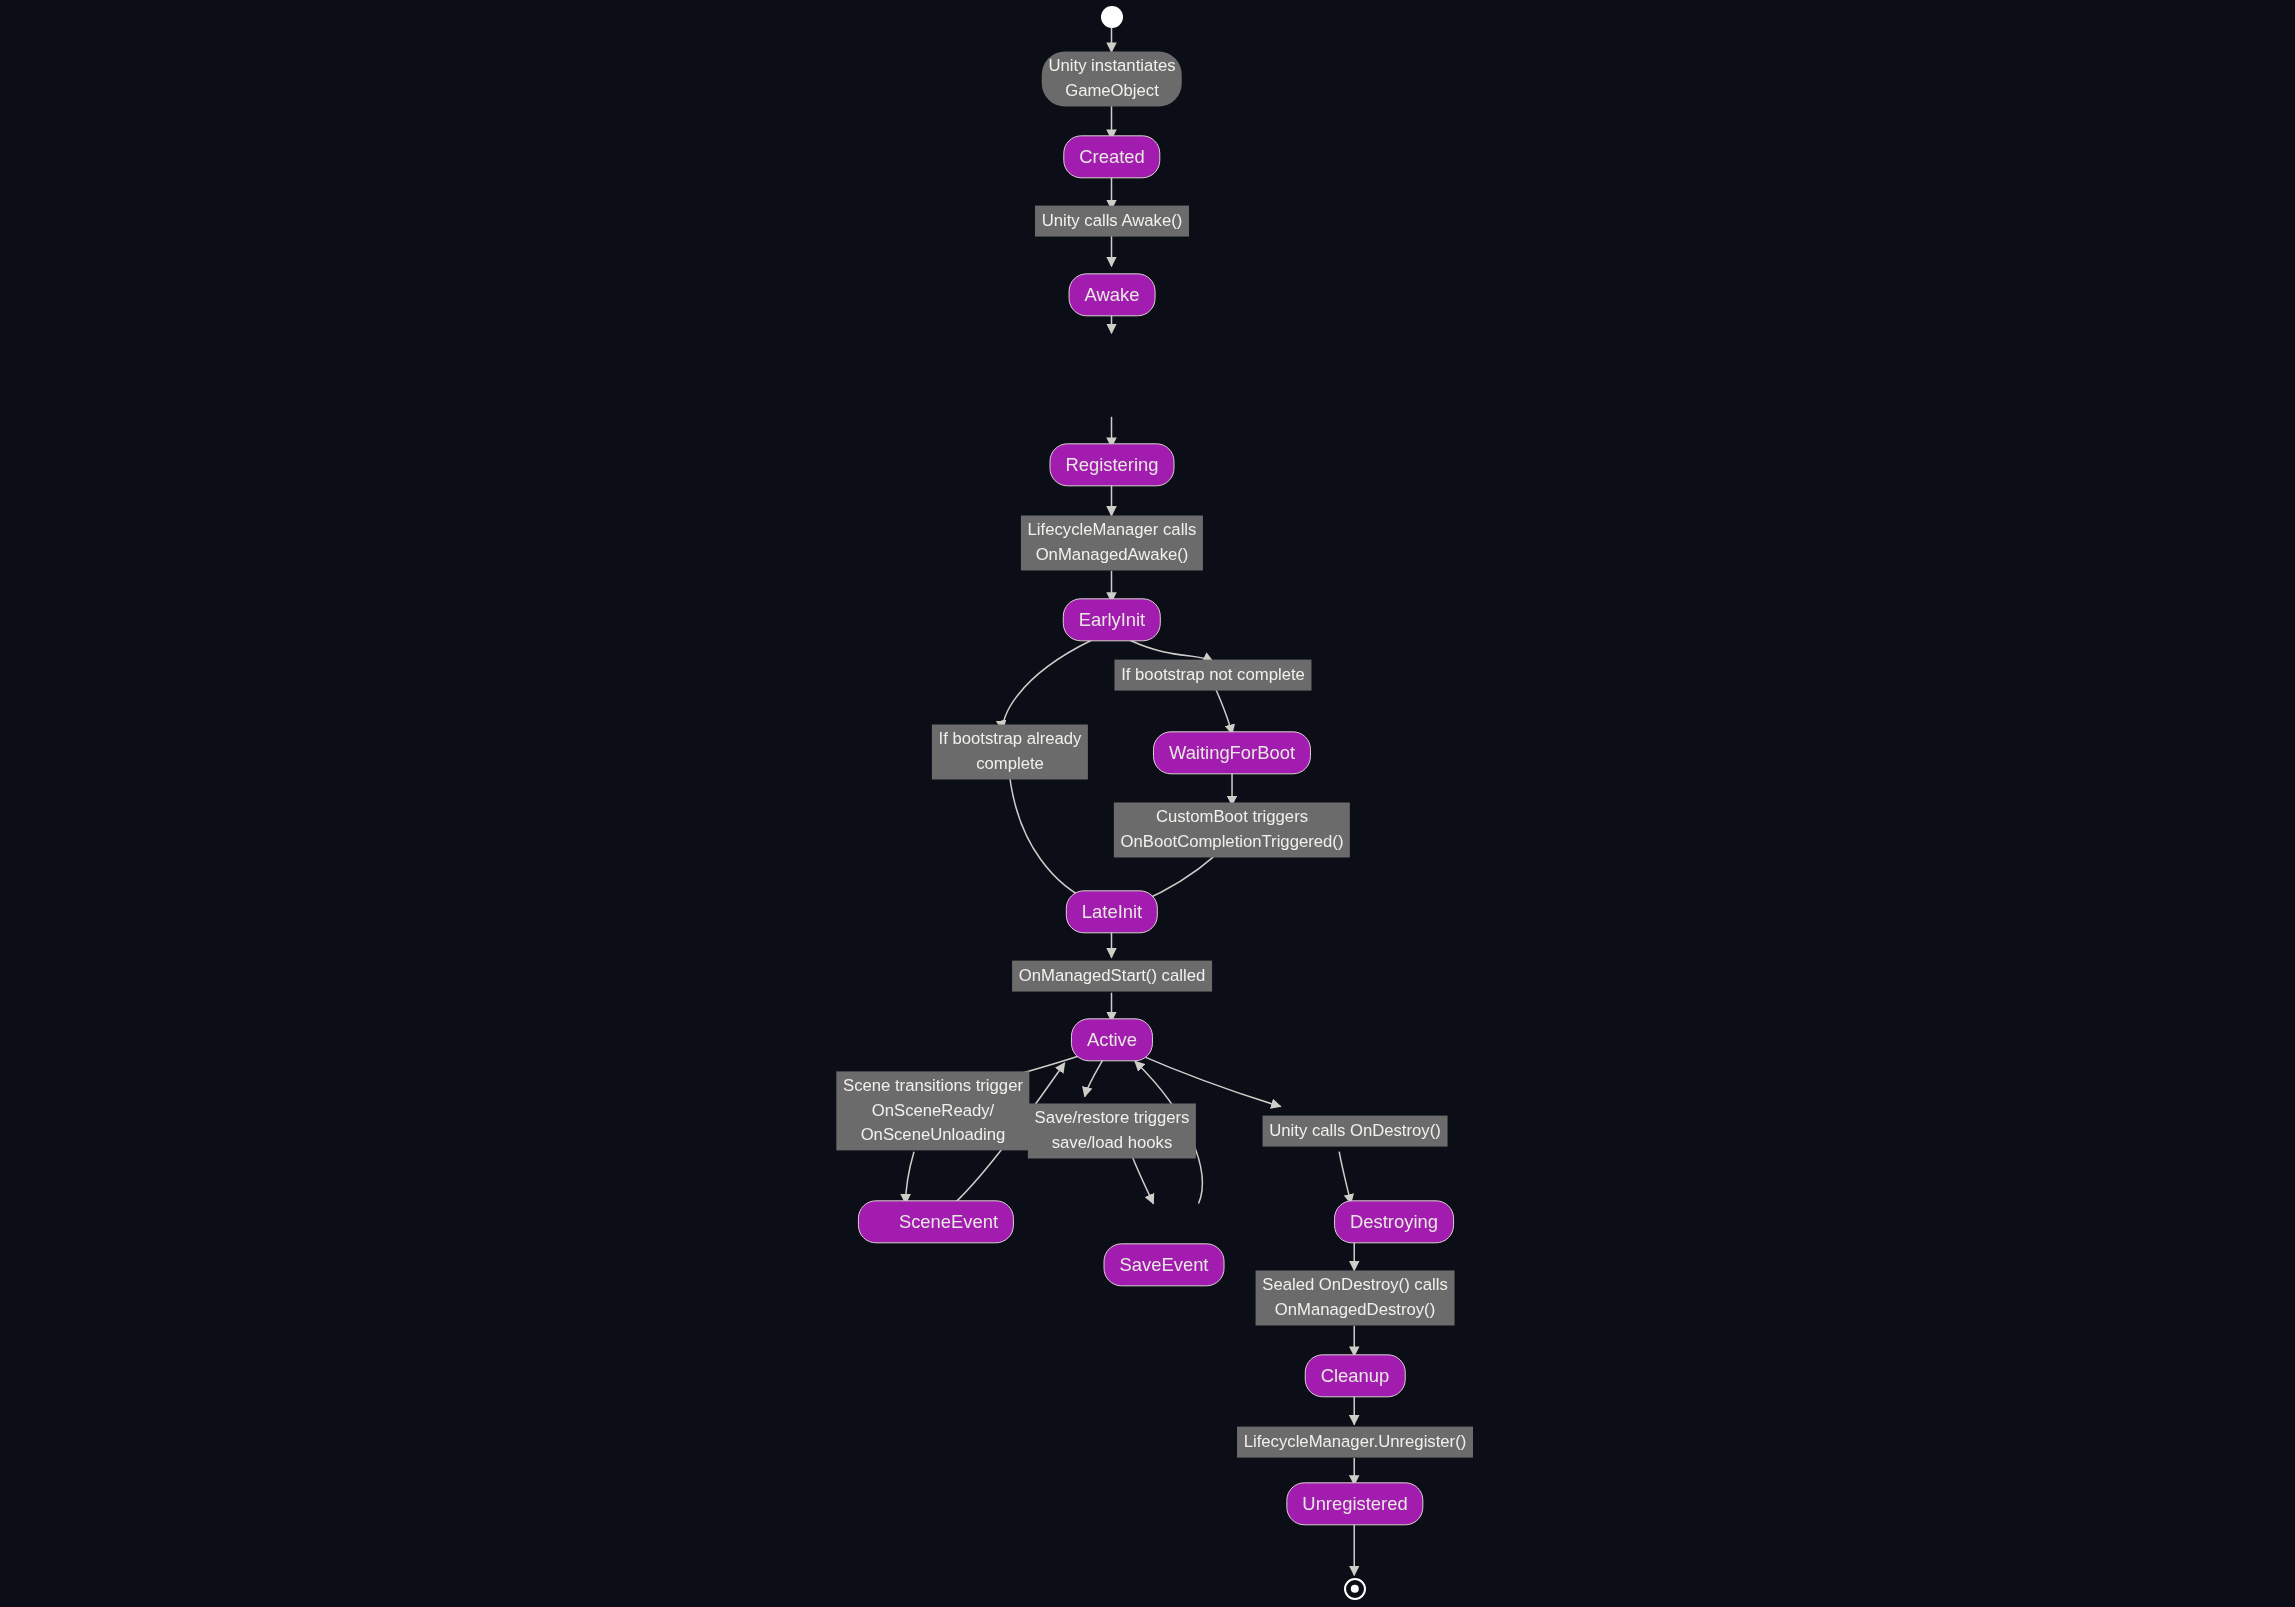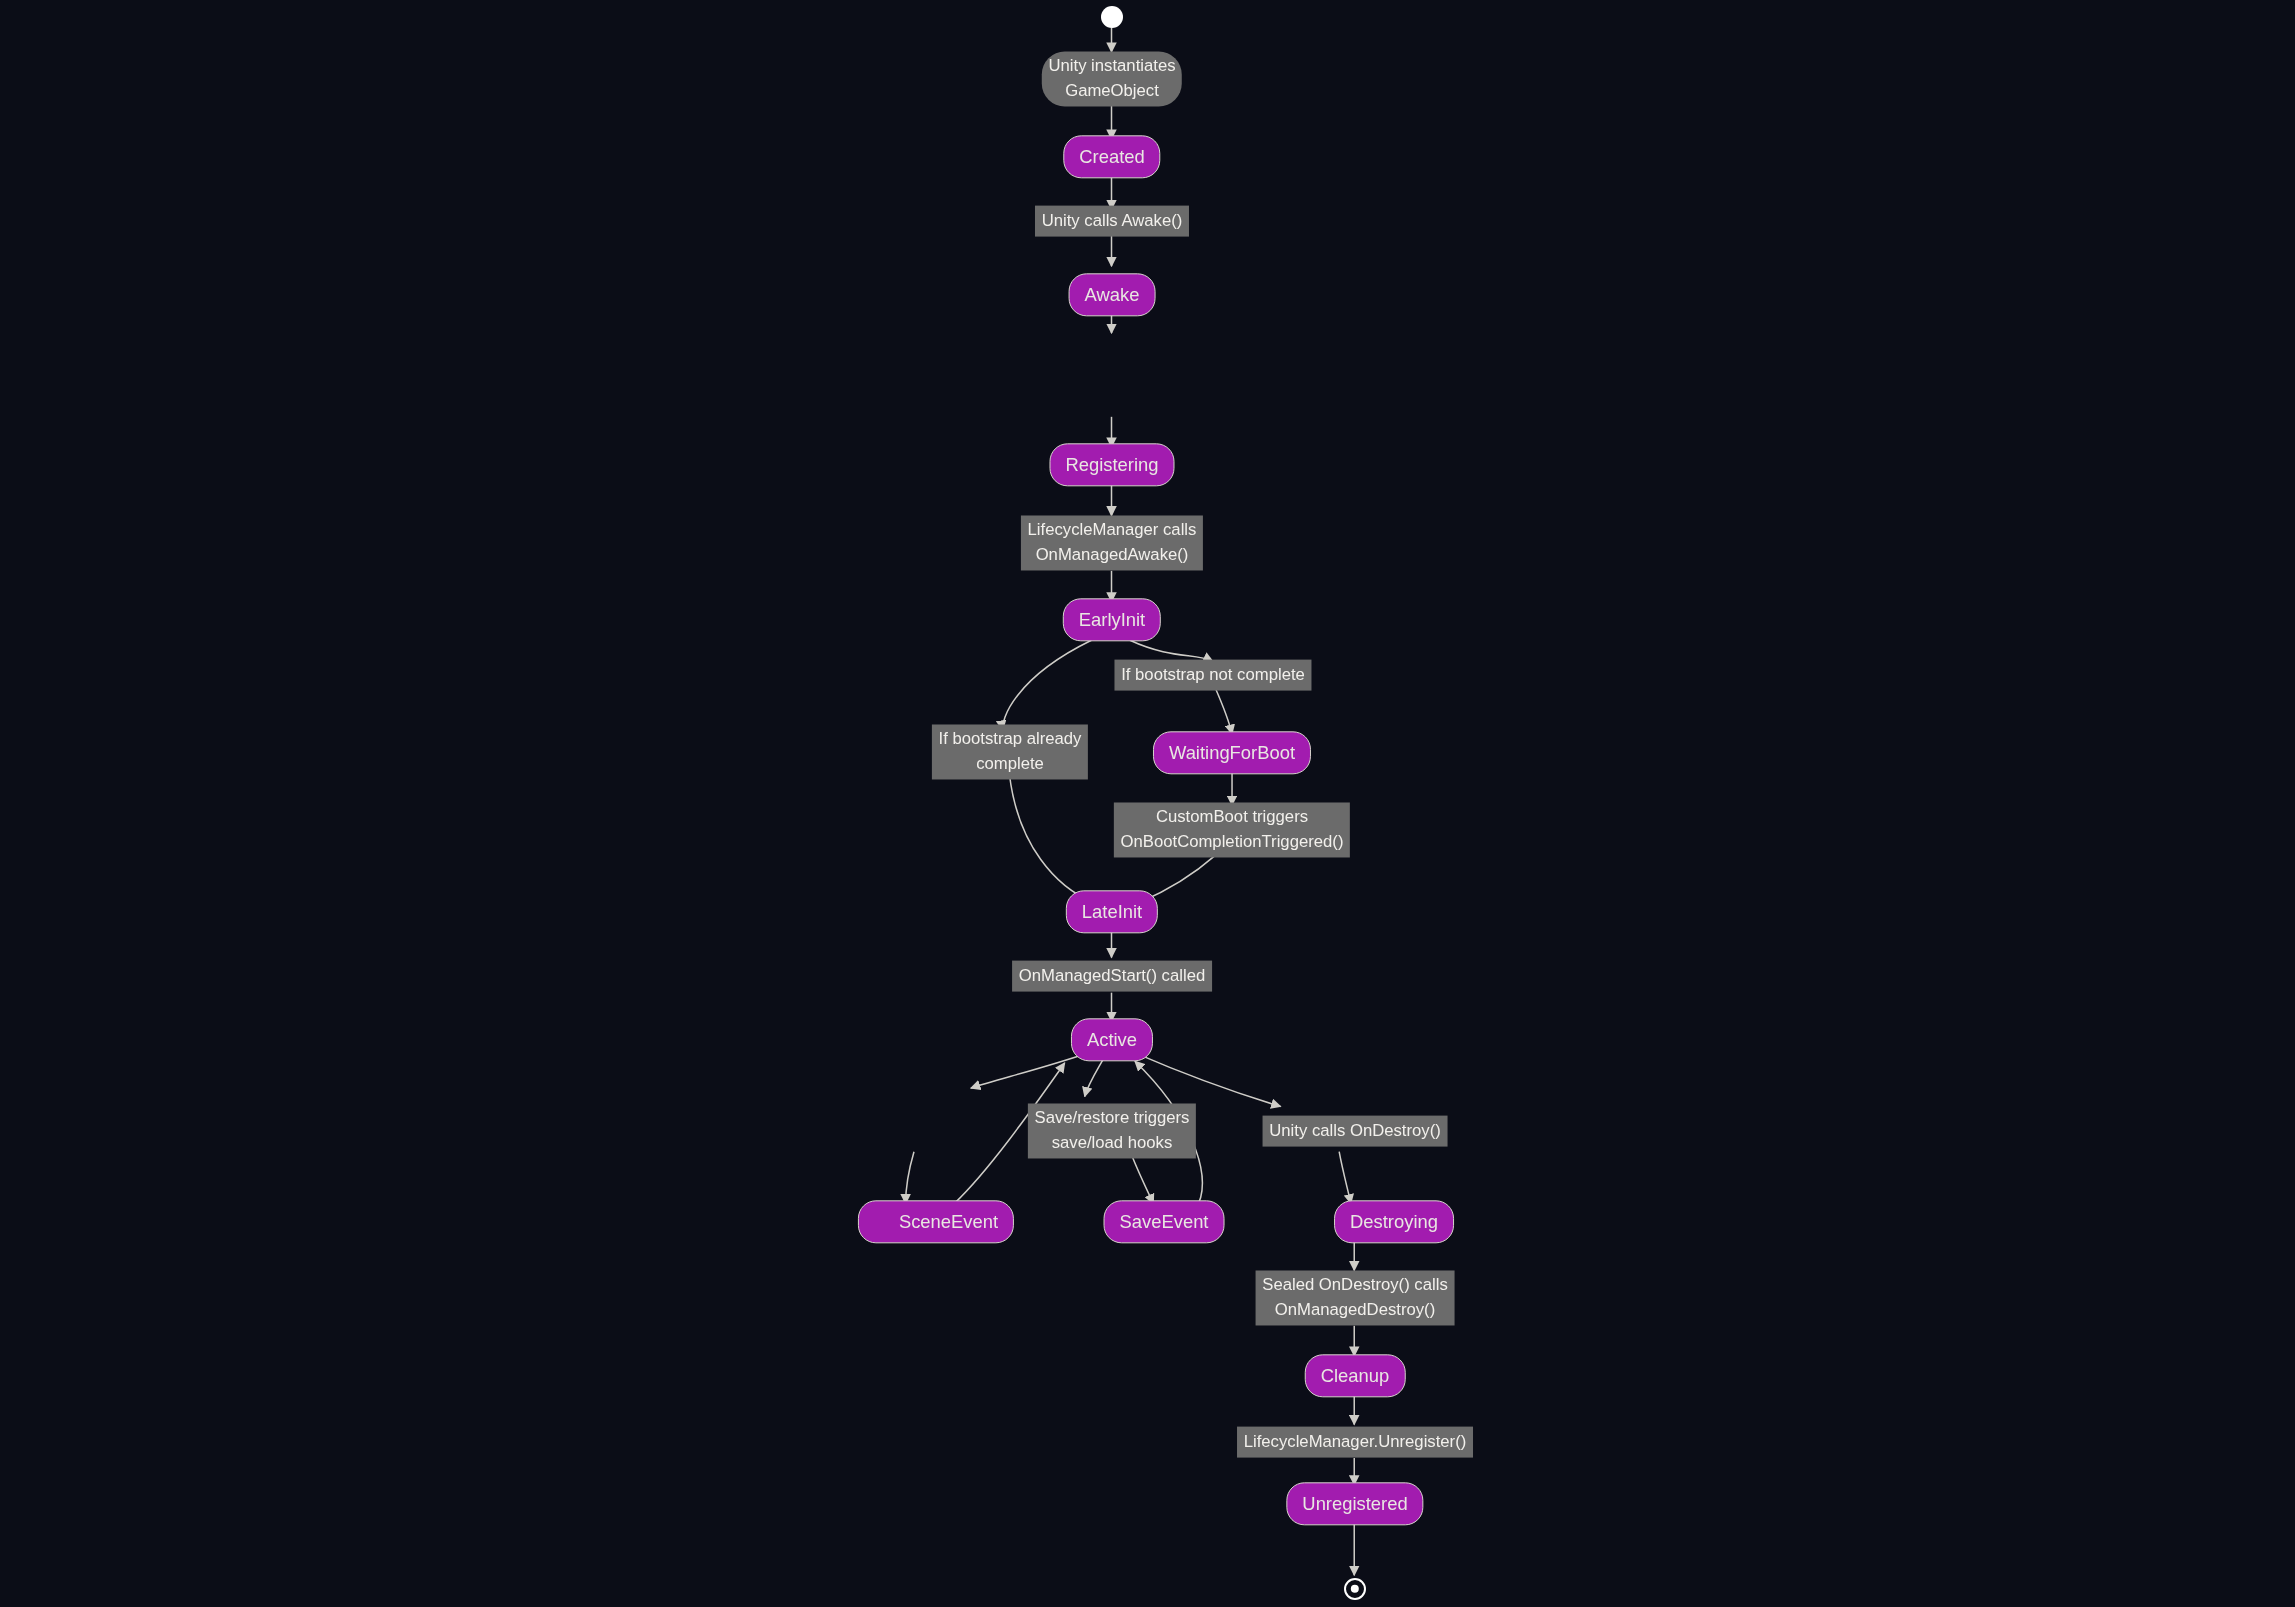--- a/index.html
+++ b/index.html
@@ -146,36 +146,39 @@
   <div class="start-marker" style="left:1112px; top:16.7px;"></div>
 
   <div class="state-node" style="left:1112px; top:157px;">Created</div>
   <div class="state-node" style="left:1112px; top:295px;">Awake</div>
   <div class="state-node" style="left:1112px; top:465px;">Registering</div>
   <div class="state-node" style="left:1112px; top:620px;">EarlyInit</div>
   <div class="state-node" style="left:1232px; top:753px;">WaitingForBoot</div>
   <div class="state-node" style="left:1112px; top:912px;">LateInit</div>
   <div class="state-node" style="left:1112px; top:1040px;">Active</div>
   <div class="state-node" style="left:936px; top:1222px;padding-left:40px;">SceneEvent</div>
-  <div class="state-node" style="left:1164px; top:1222px;text-align:center;">SaveEvent</div>
+  <div class="state-node" style="left:1164px; top:1265px;text-align:center;">SaveEvent</div>
   <div class="state-node" style="left:1394px; top:1222px;">Destroying</div>
   <div class="state-node" style="left:1355px; top:1376px;">Cleanup</div>
   <div class="state-node" style="left:1355px; top:1504px;">Unregistered</div>
 
   <div class="edge-label" style="left:1112px; top:79px;border-radius:23px;">Unity instantiates
 GameObject</div>
   <div class="edge-label" style="left:1112px; top:221px;">Unity calls Awake()</div>
   <div class="edge-label" style="left:1112px; top:543px;">LifecycleManager calls
 OnManagedAwake()</div>
   <div class="edge-label" style="left:1213px; top:675px;">If bootstrap not complete</div>
   <div class="edge-label" style="left:1010px; top:752px;">If bootstrap already
 complete</div>
   <div class="edge-label" style="left:1232px; top:830px;">CustomBoot triggers
 OnBootCompletionTriggered()</div>
   <div class="edge-label" style="left:1112px; top:976px;">OnManagedStart() called</div>
+  <div class="edge-label" style="left:933px; top:1111px;">Scene transitions trigger
+OnSceneReady/
+OnSceneUnloading</div>
   <div class="edge-label" style="left:1112px; top:1131px;">Save/restore triggers
 save/load hooks</div>
   <div class="edge-label" style="left:1355px; top:1131px;">Unity calls OnDestroy()</div>
   <div class="edge-label" style="left:1355px; top:1298px;">Sealed OnDestroy() calls
 OnManagedDestroy()</div>
   <div class="edge-label" style="left:1355px; top:1442px;">LifecycleManager.Unregister()</div>
 
   <div class="end-marker" style="left:1355px; top:1589px;"></div>
 </div>
 

